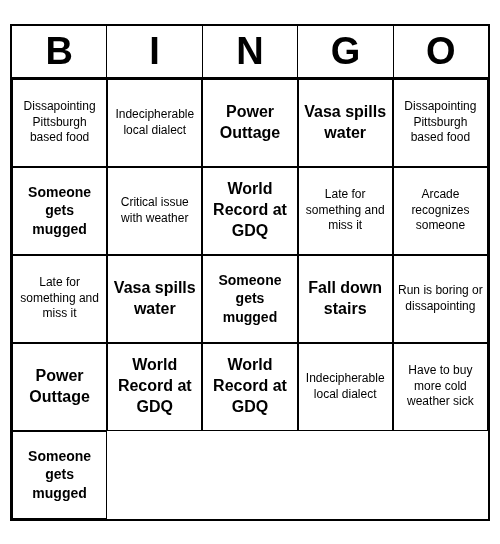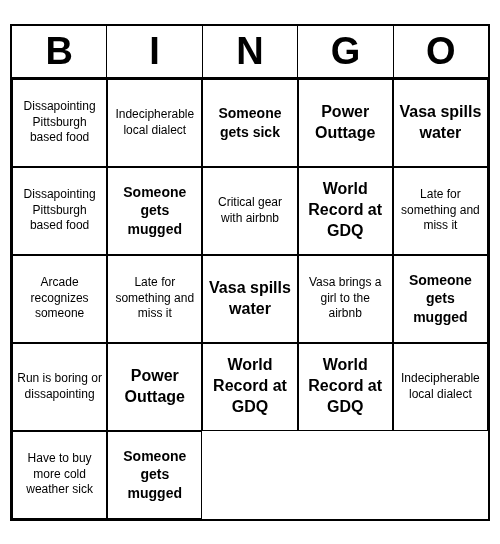--- a/index.html
+++ b/index.html
@@ -64,33 +64,32 @@
   <div class="bingo-header">
     <div class="bingo-letter">B</div>
     <div class="bingo-letter">I</div>
     <div class="bingo-letter">N</div>
     <div class="bingo-letter">G</div>
     <div class="bingo-letter">O</div>
   </div>
   <div class="bingo-grid">
   <div class="bingo-cell">Dissapointing Pittsburgh based food</div>
       <div class="bingo-cell">Indecipherable local dialect</div>
-      <div class="bingo-cell medium-text">Someone gets sick</div>
       <div class="bingo-cell large-text">Power Outtage</div>
       <div class="bingo-cell large-text">Vasa spills water</div>
       <div class="bingo-cell">Dissapointing Pittsburgh based food</div>
       <div class="bingo-cell medium-text">Someone gets mugged</div>
-      <div class="bingo-cell">Critical gear with airbnb</div>
+      <div class="bingo-cell">Critical issue with weather</div>
       <div class="bingo-cell large-text">World Record at GDQ</div>
       <div class="bingo-cell">Late for something and miss it</div>
       <div class="bingo-cell">Arcade recognizes someone</div>
       <div class="bingo-cell">Late for something and miss it</div>
       <div class="bingo-cell large-text">Vasa spills water</div>
-      <div class="bingo-cell">Vasa brings a girl to the airbnb</div>
       <div class="bingo-cell medium-text">Someone gets mugged</div>
+      <div class="bingo-cell large-text">Fall down stairs</div>
       <div class="bingo-cell">Run is boring or dissapointing</div>
       <div class="bingo-cell large-text">Power Outtage</div>
       <div class="bingo-cell large-text">World Record at GDQ</div>
       <div class="bingo-cell large-text">World Record at GDQ</div>
       <div class="bingo-cell">Indecipherable local dialect</div>
       <div class="bingo-cell">Have to buy more cold weather sick</div>
       <div class="bingo-cell medium-text">Someone gets mugged</div>
     </div>
 </div>
 

